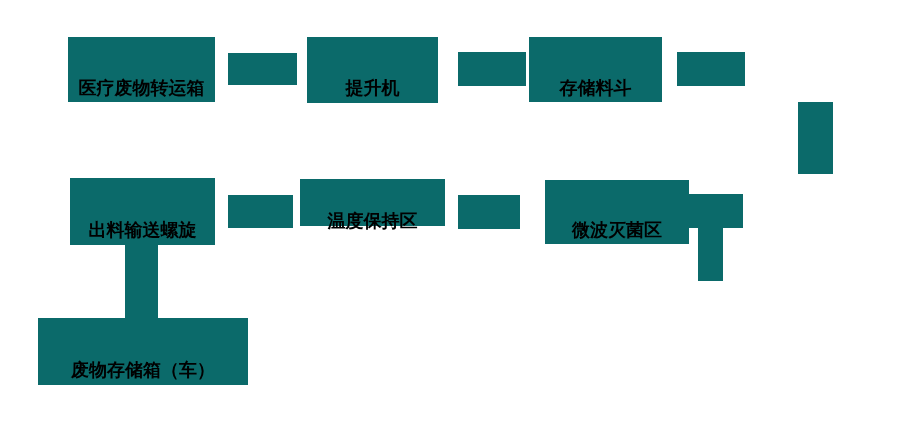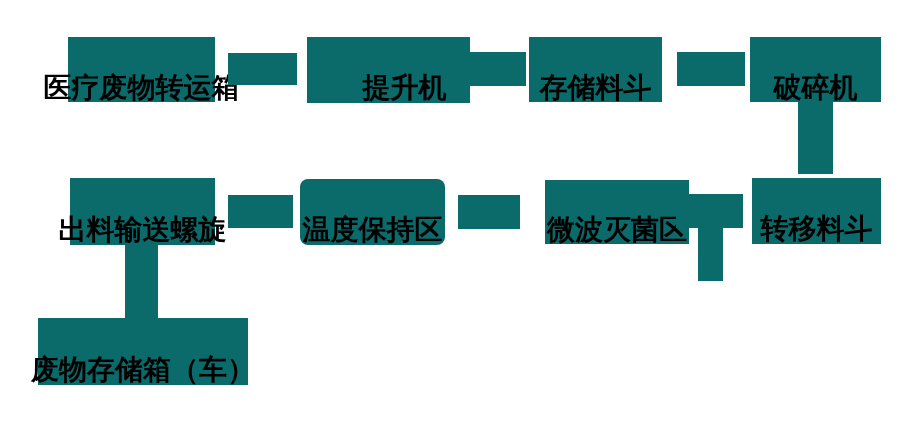--- a/index.html
+++ b/index.html
@@ -14,38 +14,38 @@
   .node {
     position: absolute;
     background: var(--box-fill, #0B6A6A);
     display: flex;
     align-items: center;
     justify-content: center;
   }
   .node-label {
     color: var(--box-text, #000000);
     font-weight: bold;
-    font-size: 28px;
+    font-size: 18px;
     line-height: 1;
     white-space: nowrap;
     text-align: center;
     margin-top: 36px;
   }
   .conn {
     position: absolute;
     background: var(--box-fill, #0B6A6A);
   }
   
   #n0 { left: 68px;  top: 37px;  width: 147px; height: 65px; }
-  #n1 { left: 307px; top: 37px;  width: 131px; height: 66px; padding-left: 32px; }
+  #n1 { left: 307px; top: 37px;  width: 131px; height: 66px; }
   #n2 { left: 529px; top: 37px;  width: 133px; height: 65px; }
   #n3 { left: 750px; top: 37px;  width: 131px; height: 65px; }
   #n4 { left: 752px; top: 178px; width: 129px; height: 66px; }
   #n5 { left: 545px; top: 180px; width: 144px; height: 64px; }
-  #n6 { left: 300px; top: 179px; width: 145px; height: 66px; border-radius: 8px; }
+  #n6 { left: 300px; top: 179px; width: 145px; height: 47px; }
   #n7 { left: 70px;  top: 178px; width: 145px; height: 67px; }
   #n8 { left: 642px; top: 281px; width: 138px; height: 53px; }
   #n9 { left: 38px;  top: 318px; width: 210px; height: 67px; }
   
   #c0 { left: 228px; top: 53px;  width: 69px; height: 32px; }
   #c1 { left: 458px; top: 52px;  width: 68px; height: 34px; }
   #c2 { left: 677px; top: 52px;  width: 68px; height: 34px; }
   #c3 { left: 798px; top: 102px; width: 35px; height: 72px; }
   #c4 { left: 676px; top: 194px; width: 67px; height: 34px; }
   #c5 { left: 458px; top: 195px; width: 62px; height: 34px; }
@@ -60,27 +60,21 @@
 
   <div class="node" id="n0">
     <span class="node-label">医疗废物转运箱</span>
   </div>
   <div class="node" id="n1">
     <span class="node-label">提升机</span>
   </div>
   <div class="node" id="n2">
     <span class="node-label">存储料斗</span>
   </div>
-  <div class="node" id="n3">
-    <span class="node-label">破碎机</span>
-  </div>
 
-  <div class="node" id="n4">
-    <span class="node-label">转移料斗</span>
-  </div>
   <div class="node" id="n5">
     <span class="node-label">微波灭菌区</span>
   </div>
   <div class="node" id="n6">
     <span class="node-label">温度保持区</span>
   </div>
   <div class="node" id="n7">
     <span class="node-label">出料输送螺旋</span>
   </div>
 

